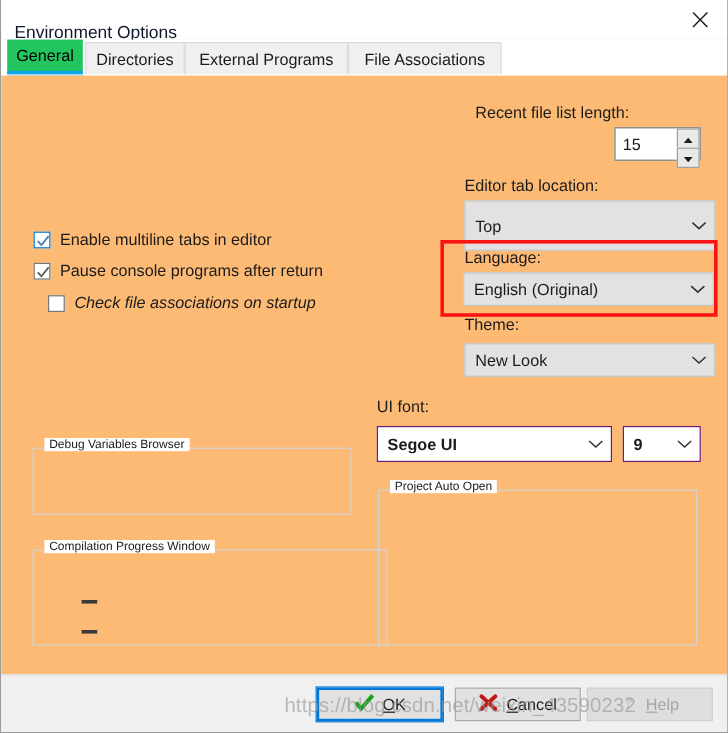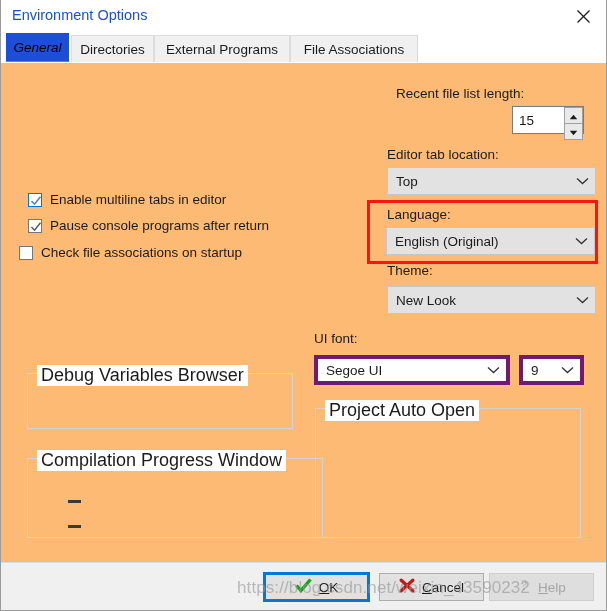--- a/index.html
+++ b/index.html
@@ -34,23 +34,23 @@
   #titlebar {
     position: absolute;
     left: 0; top: 0;
     width: 605px;
     height: 33px;
     background: #ffffff;
     border-bottom: 1px solid #e6e6e6;
   }
   #title-text {
     position: absolute;
-    left: 11px; top: 7px;
+    left: 11px; top: 20px;
     font-size: 14.5px;
-    color: #1d4ed8;
+    color: #0f172a;
     white-space: nowrap;
   }
   #close-button {
     position: absolute;
     right: 0; top: 0;
     width: 46px; height: 32px;
     display: flex;
     align-items: center;
     justify-content: center;
     cursor: default;
@@ -75,27 +75,26 @@
     justify-content: center;
     font-size: 13.5px;
     color: #1b1b1b;
     white-space: nowrap;
     cursor: default;
     background: #f0f0f0;
     border: 1px solid #dcdcdc;
     border-bottom: none;
   }
   .tab.active {
-    background: #1d4ed8;
+    background: #22c55e;
     border: none;
-    border-bottom: 2px solid #0ea5e9;
+    border-bottom: 4px solid #0ea5e9;
     color: #000000;
     top: 0px;
     height: 30px;
-    font-style: italic;
   }
   #tab-strip-line {
     position: absolute;
     left: 0; top: 62px;
     width: 605px;
     height: 1px;
     background: #ffffff;
   }
 
   
@@ -191,37 +190,38 @@
   .combo .carrow {
     flex: 0 0 auto;
     width: 26px;
     display: flex;
     align-items: center;
     justify-content: center;
   }
   
   .combo.white {
     background: #ffffff;
-    border: 4px solid #701a75;
+    border: 1px solid #701a75;
+    font-weight: bold;
   }
 
   
   .group {
     position: absolute;
     box-sizing: border-box;
     border: 1px solid #d2d2d2;
     background: transparent;
   }
   .group > .gtitle {
     position: absolute;
     top: -9px;
     left: 9px;
     background: #ffffff;
     padding: 0 4px;
-    font-size: 18px;
+    font-size: 10px;
     color: #1b1b1b;
     white-space: nowrap;
   }
   .dash {
     position: absolute;
     width: 13px;
     height: 3px;
     background: #3a3a3a;
   }
 
@@ -333,21 +333,21 @@
           <span>
             <svg width="9" height="6" viewBox="0 0 9 6">
                 <polygon points="4.5,5.2 0.8,0.8 8.2,0.8" fill="#1b1b1b"></polygon>
               </svg>
           </span>
         </div>
       </div>
     </div>
 
     <div class="lbl" style="left:386px; top:84px;">Editor tab location:</div>
-    <div class="combo" style="left:386px; top:104px; width:209px; height:28px;">
+    <div class="combo" style="left:386px; top:104px; width:209px; height:42px;">
       <span class="ctext">Top</span>
       <span class="carrow">
         <svg width="13" height="8" viewBox="0 0 13 8">
           <polyline points="1,1.5 6.5,6.5 12,1.5" fill="none" stroke="#333333" stroke-width="1.3"></polyline>
         </svg>
       </span>
     </div>
 
     <div class="lbl" style="left:386px; top:144px;">Language:</div>
     <div class="combo" style="left:385px; top:164px; width:209px; height:28px;">
@@ -398,21 +398,21 @@
 
     <div class="cbrow" style="left:27px; top:129px;">
       <span class="cbbox focus">
         <svg width="12" height="12" viewBox="0 0 12 12">
           <polyline points="1.5,6 4.5,9.2 10.5,1.8" fill="none" stroke="#4f7fb5" stroke-width="1.5"></polyline>
         </svg>
       </span>
       <span class="cbtext">Enable multiline tabs in editor</span>
     </div>
 
-    <div class="cbrow" style="left:18px; top:182px;">
+    <div class="cbrow" style="left:39px; top:182px;font-style:italic;">
       <span class="cbbox"></span>
       <span class="cbtext">Check file associations on startup</span>
     </div>
 
     <div class="group" style="left:26px; top:310px; width:266px; height:56px;">
       <span class="gtitle">Debug Variables Browser</span>
     </div>
 
     <div class="group" style="left:26px; top:395px; width:296px; height:80px;">
       <span class="gtitle">Compilation Progress Window</span>

